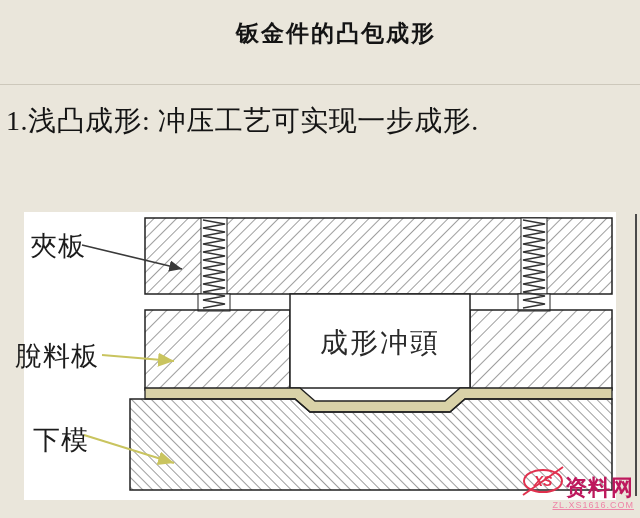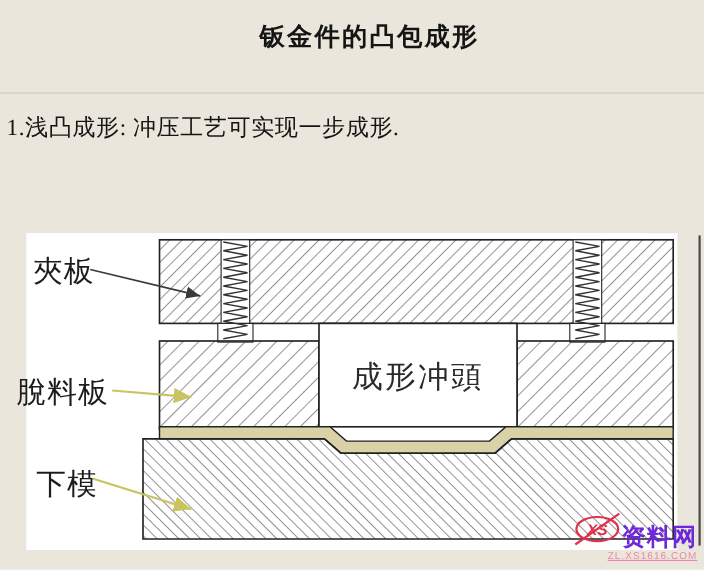--- a/index.html
+++ b/index.html
@@ -16,21 +16,21 @@
     text-align:center;font-size:23px;font-weight:bold;
     letter-spacing:2px;
     padding-left:16px;
   }
   .title-divider{
     position:absolute;top:84px;left:0;width:100%;
     border-top:1px solid #cdc8bb;
   }
   .body-text{
     position:absolute;top:102px;left:6px;
-    font-size:21px;letter-spacing:0.5px;
+    font-size:28px;letter-spacing:0.5px;
   }
   .figure-wrap{
     position:absolute;left:24px;top:212px;width:564px;height:288px;
     background:#ffffff;
   }
   .figure-wrap svg{display:block;}
   .diagram-label{
     position:absolute;font-size:27px;color:#1c1c1c;letter-spacing:1px;
   }
   .label-clamp{left:30px;top:228px;}
@@ -39,21 +39,21 @@
   .right-edge-line{
     position:absolute;right:3px;top:214px;height:282px;width:2px;
     background:#4a4a4a;
   }
   .watermark{
     position:absolute;right:6px;bottom:8px;width:130px;
     text-align:right;line-height:1;
   }
   .wm-row{display:flex;align-items:center;justify-content:flex-end;}
   .wm-name{
-    font-size:22px;font-weight:bold;color:#6d28d9;
+    font-size:22px;font-weight:bold;color:#be185d;
     font-family:"Liberation Sans","DejaVu Sans",sans-serif;
     letter-spacing:1px;
     margin-top:15px;
   }
   .wm-url{
     margin-top:2px;font-size:9px;color:#ef85a8;
     font-family:"Liberation Sans","DejaVu Sans",sans-serif;
     letter-spacing:1px;
     text-decoration:underline;
   }

